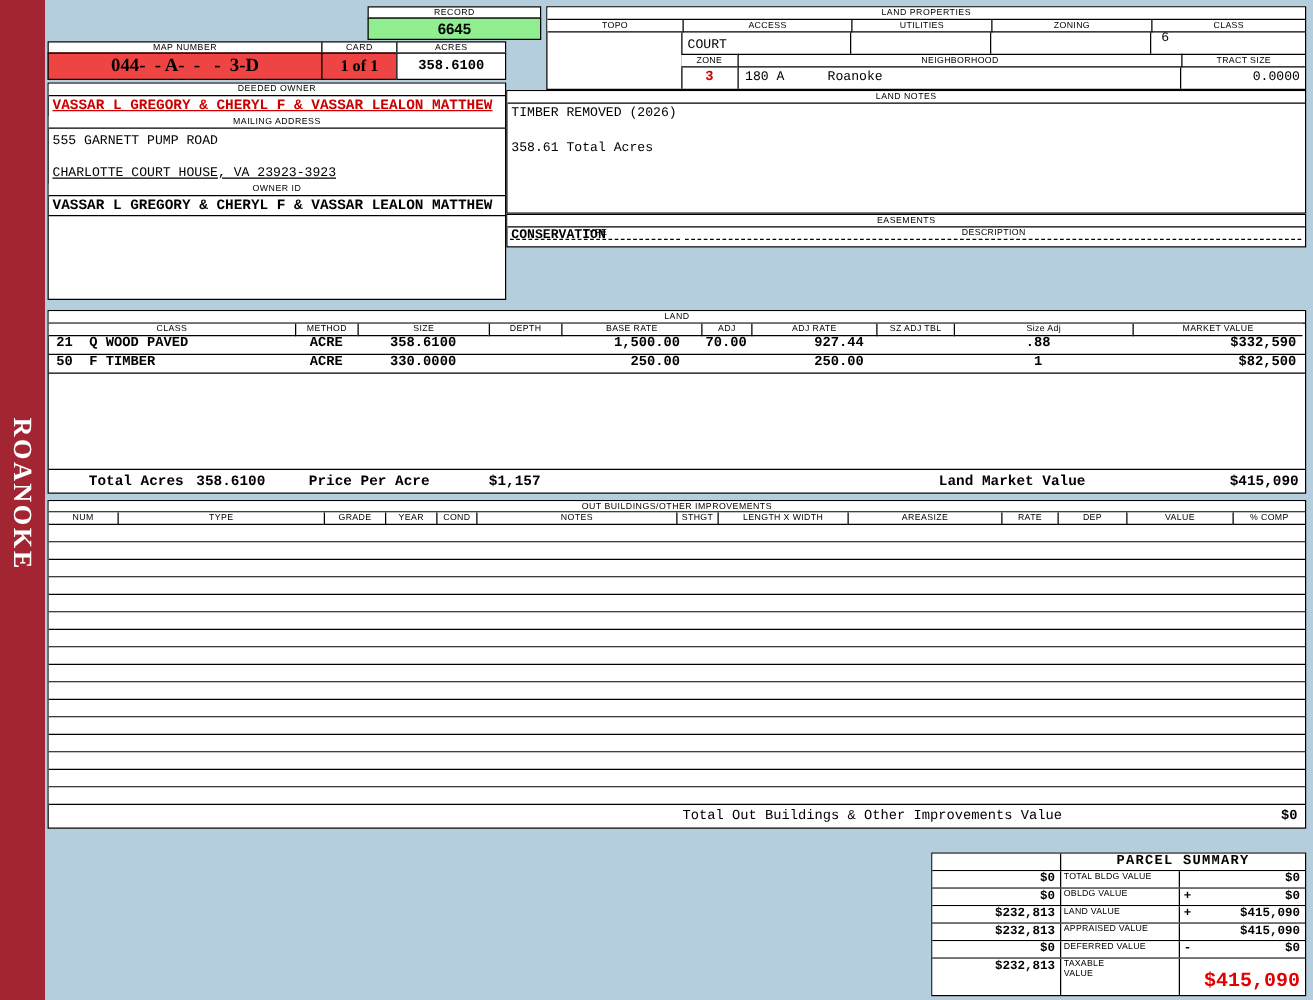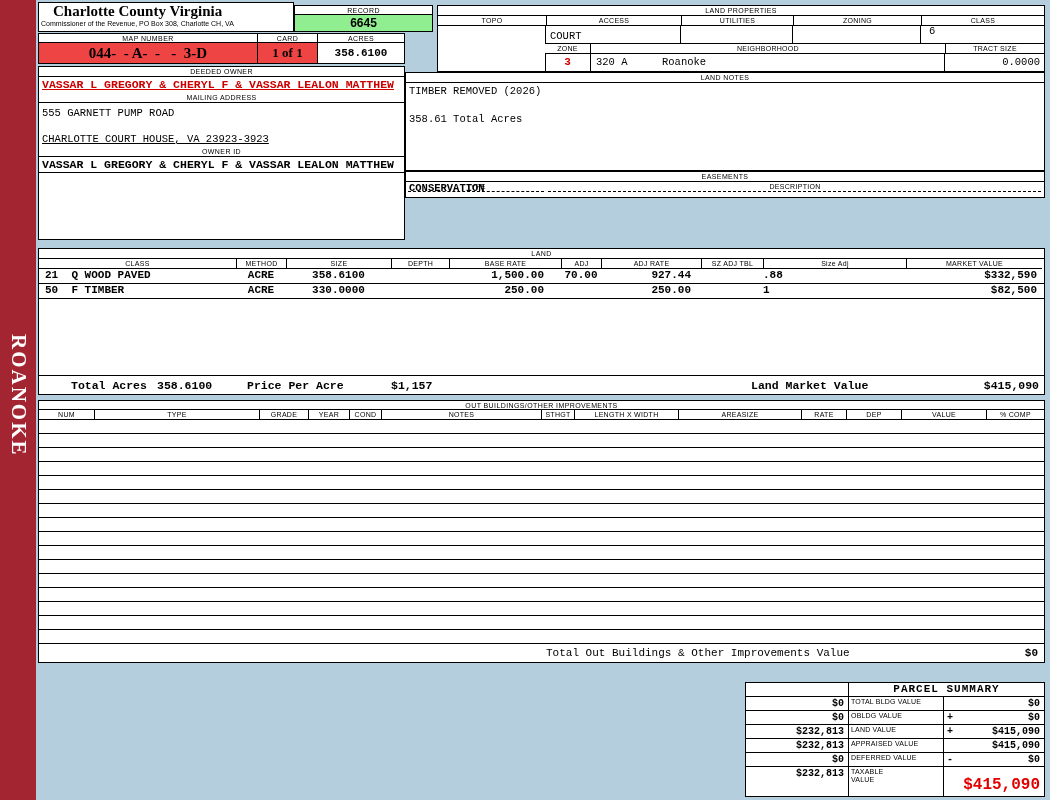--- a/index.html
+++ b/index.html
@@ -47,21 +47,21 @@
   .col { display:flex; flex-direction:column; }
   .fill { flex:1; }
   .drow { border-bottom:1px solid #000; }
   .drow > div { height:14px; line-height:13px; font-size:11px; white-space:pre; overflow:hidden;
          font-family:"Liberation Mono","DejaVu Sans Mono",monospace; font-weight:bold; }
   
   .lc0{width:197px}.lc1{width:50px}.lc2{width:105px}.lc3{width:58px}.lc4{width:112px}
   .lc5{width:40px}.lc6{width:100px}.lc7{width:62px}.lc8{width:143px}.lc9{width:136px}
   .a-l{text-align:left;padding-left:6px}.a-c{text-align:center}
   .a-r17{text-align:right;padding-right:17px}.a-r10{text-align:right;padding-right:10px}
-  .a-r8{text-align:left;padding-right:8px}.a-r5{text-align:right;padding-right:5px}
+  .a-r8{text-align:center;padding-right:8px}.a-r5{text-align:right;padding-right:5px}
   .ltot { position:relative; height:19px; border-top:1px solid #000; }
   .ltot span { position:absolute; top:3px; font-size:11.5px;
          font-family:"Liberation Mono","DejaVu Sans Mono",monospace; font-weight:bold; white-space:nowrap; }
 
   
   .oc0{width:55px}.oc1{width:165px}.oc2{width:49px}.oc3{width:41px}.oc4{width:32px}
   .oc5{width:160px}.oc6{width:33px}.oc7{width:104px}.oc8{width:123px}.oc9{width:45px}
   .oc10{width:55px}.oc11{width:85px}.oc12{width:58px}
   .ob-row { height:14px; border-bottom:1px solid #000; background:#fff; }
   .ob-total { position:relative; height:19px; }
@@ -91,24 +91,20 @@
 </style>
 </head>
 <body>
 
 <div class="page">
 
   <div class="sidebar">
     <span class="sidebar-text">ROANOKE</span>
   </div>
 
-  <div class="abs box" style="left:38px;top:2px;width:256px;height:30px">
-    <div class="county-title">Charlotte County Virginia</div>
-    <div class="county-sub">Commissioner of the Revenue, PO Box 308, Charlotte CH, VA</div>
-  </div>
 
   <div class="abs" style="left:294px;top:5px;width:139px">
     <div class="hdr">RECORD</div>
     <div class="record-val">6645</div>
   </div>
 
   <div class="abs" style="left:38px;top:33px;width:220px">
     <div class="hdr">MAP NUMBER</div>
     <div class="val yellow serifb pre" style="font-size:15px">044-  - A-  -   -  3-D</div>
   </div>
@@ -148,21 +144,21 @@
     <div class="abs mono nowrap" style="left:112px;top:24px;font-size:10.5px">COURT</div>
     <div class="abs mono" style="left:491px;top:19px;font-size:10.5px">6</div>
     <div class="abs frow hdrrow bt" style="left:107px;top:37px;width:499px">
       <div style="width:45px">ZONE</div>
       <div style="width:355px">NEIGHBORHOOD</div>
       <div style="width:99px">TRACT SIZE</div>
     </div>
     <div class="abs vline" style="left:152px;top:48px;bottom:0"></div>
     <div class="abs vline" style="left:506px;top:48px;bottom:0"></div>
     <div class="abs monob" style="left:107px;top:50px;width:45px;text-align:center;font-size:11px;color:#cc0000">3</div>
-    <div class="abs mono nowrap" style="left:158px;top:50px;font-size:10.5px">320 A</div>
+    <div class="abs mono nowrap" style="left:158px;top:50px;font-size:10.5px">180 A</div>
     <div class="abs mono nowrap" style="left:224px;top:50px;font-size:10.5px">Roanoke</div>
     <div class="abs mono" style="left:507px;top:50px;width:95px;text-align:right;font-size:10.5px">0.0000</div>
   </div>
 
   <div class="abs box" style="left:405px;top:72px;width:640px;height:99px">
     <div class="bar">LAND NOTES</div>
     <div class="abs mono nowrap" style="left:3px;top:12px;font-size:10.5px">TIMBER REMOVED (2026)</div>
     <div class="abs mono nowrap" style="left:3px;top:40px;font-size:10.5px">358.61 Total Acres</div>
   </div>
 

